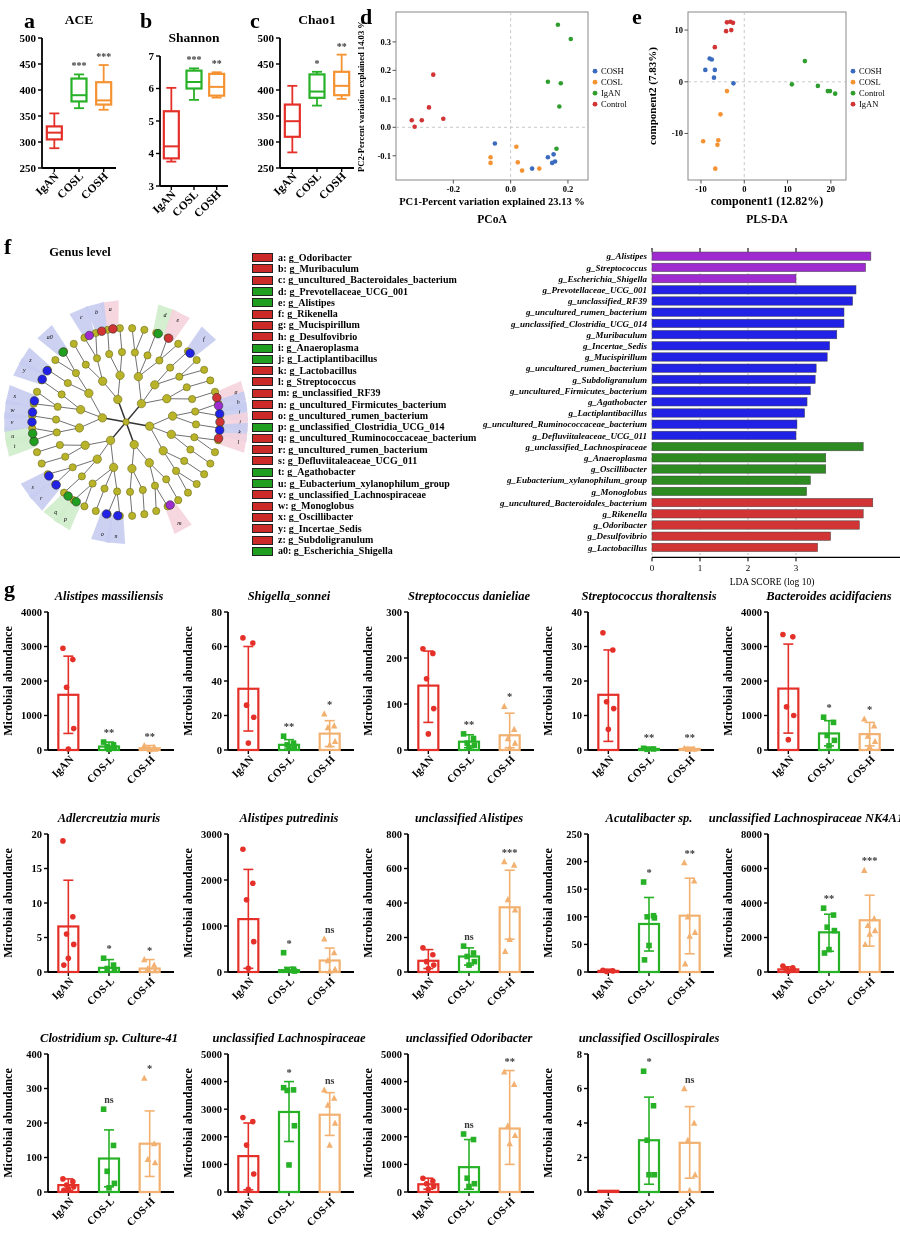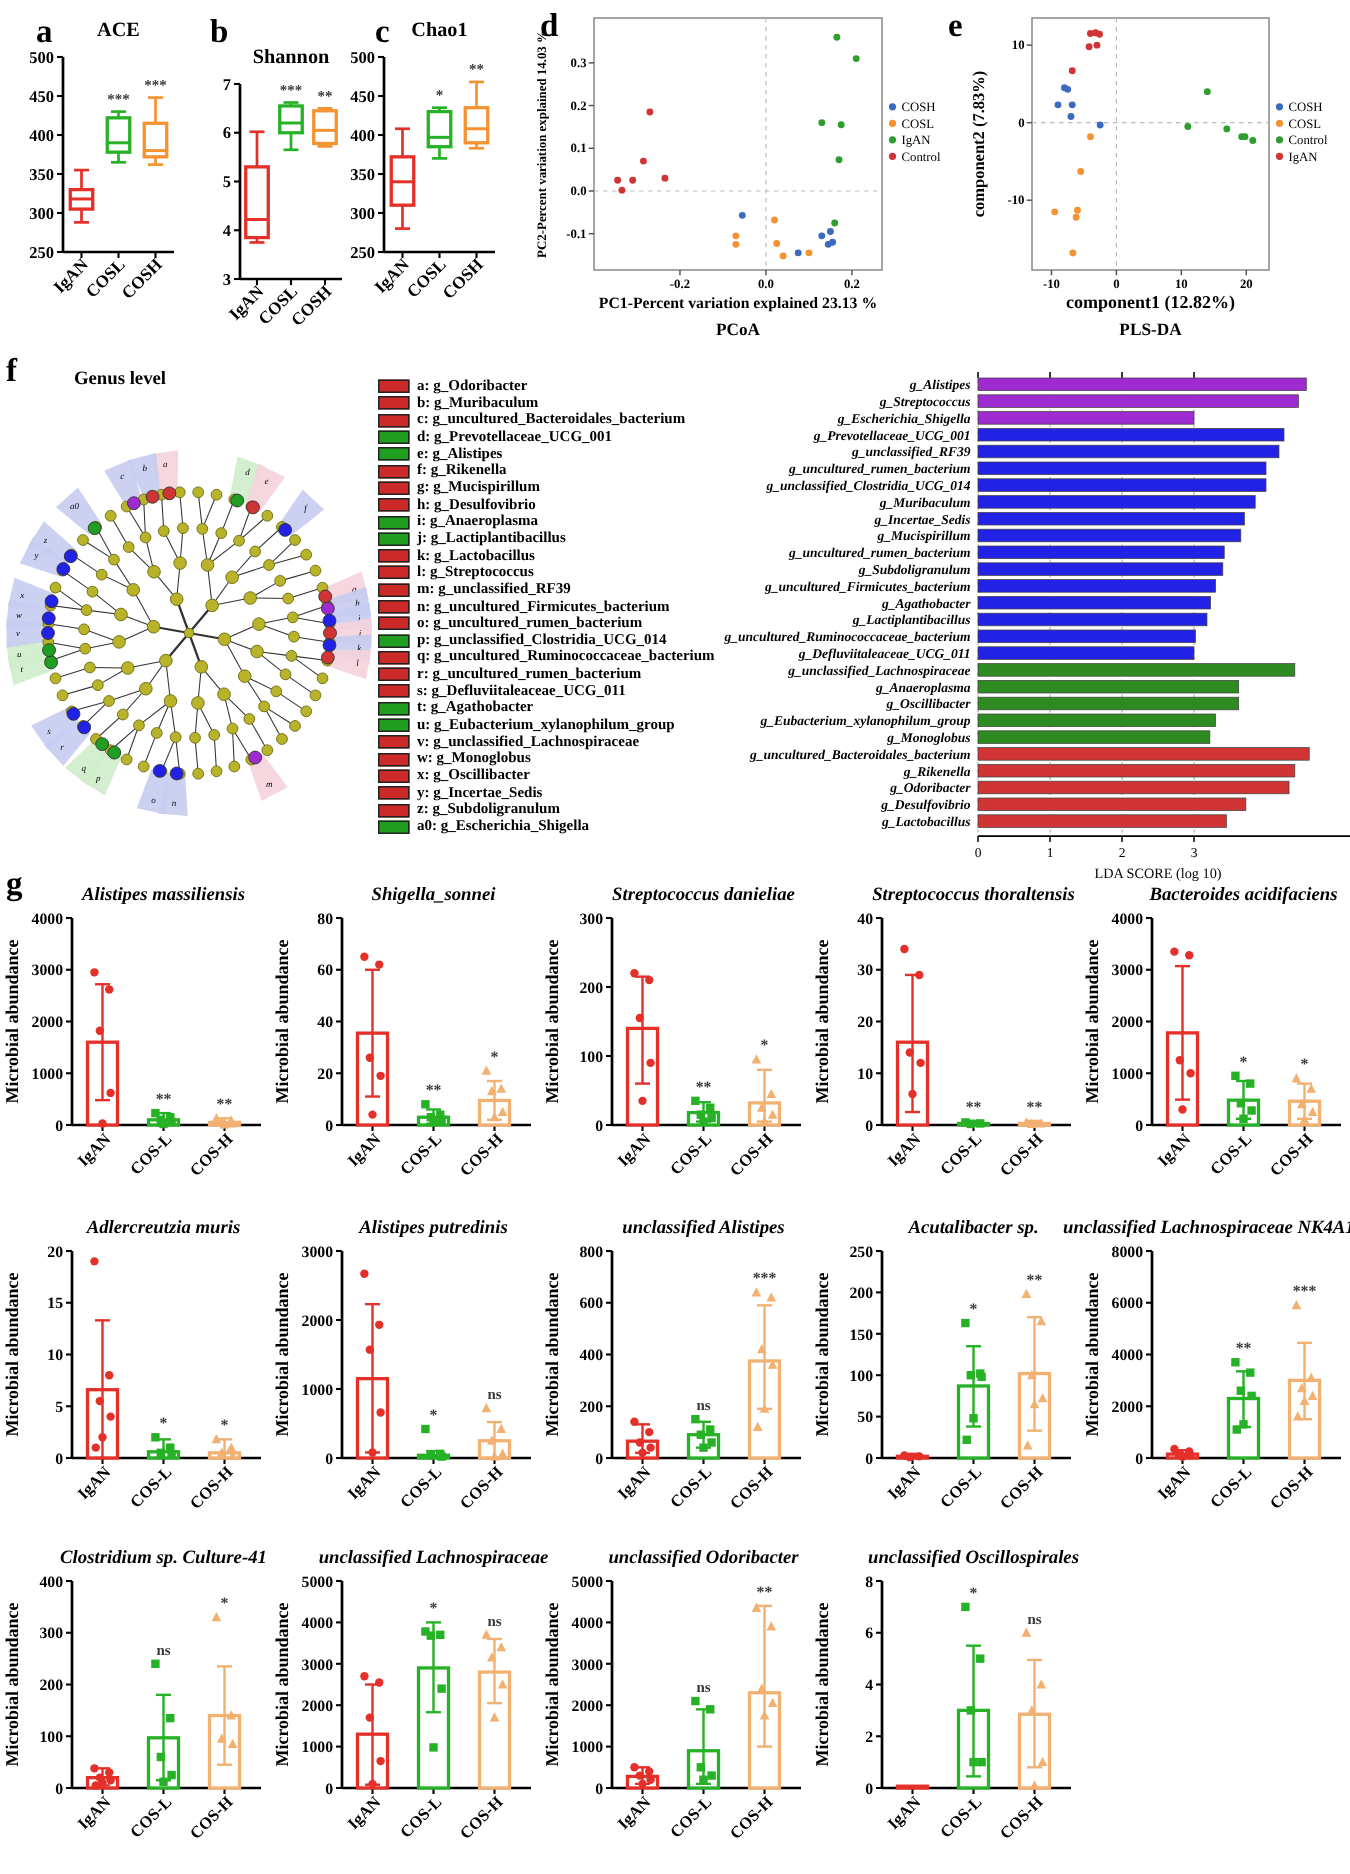--- a/index.html
+++ b/index.html
@@ -105,21 +105,21 @@
         <text x="101.66666666666666" y="175" text-anchor="end" font-size="11.5" fill="#000" font-family="&quot;Liberation Serif&quot;, serif" font-weight="bold" transform="rotate(-45 101.66666666666666 175)">COSH</text>
         <line x1="96.66666666666666" y1="77.60000000000001" x2="96.66666666666666" y2="75.64999999999999" stroke="#f59231" stroke-width="1.8"></line>
         <line x1="96.66666666666666" y1="52.25" x2="96.66666666666666" y2="53.87499999999999" stroke="#f59231" stroke-width="1.8"></line>
         <line x1="91.66666666666666" y1="77.60000000000001" x2="101.66666666666666" y2="77.60000000000001" stroke="#f59231" stroke-width="1.8"></line>
         <line x1="91.66666666666666" y1="52.25" x2="101.66666666666666" y2="52.25" stroke="#f59231" stroke-width="1.8"></line>
         <rect x="89.16666666666666" y="53.87499999999999" width="15" height="21.775" fill="#fff" stroke="#f59231" stroke-width="2.2"></rect>
         <line x1="89.16666666666666" y1="66.875" x2="104.16666666666666" y2="66.875" stroke="#f59231" stroke-width="2"></line>
         <text x="96.66666666666666" y="47.25" text-anchor="middle" font-size="10" fill="#3a3a3a" font-family="&quot;Liberation Serif&quot;, serif" font-weight="bold">**</text>
       </svg>
   </div>
-  <div class="panel" style="left:216px;top:2px;">
+  <div class="panel" style="left:240px;top:2px;">
     <svg id="box2" width="118" height="222">
         <text x="77" y="22" text-anchor="middle" font-size="13.5" fill="#000" font-family="&quot;Liberation Serif&quot;, serif" font-weight="bold">Chao1</text>
         <line x1="40" y1="36" x2="40" y2="166" stroke="#000" stroke-width="1.8"></line>
         <line x1="36" y1="166" x2="40" y2="166" stroke="#000" stroke-width="1.4"></line>
         <text x="34" y="169.8" text-anchor="end" font-size="11" fill="#000" font-family="&quot;Liberation Serif&quot;, serif" font-weight="bold">250</text>
         <line x1="36" y1="140" x2="40" y2="140" stroke="#000" stroke-width="1.4"></line>
         <text x="34" y="143.8" text-anchor="end" font-size="11" fill="#000" font-family="&quot;Liberation Serif&quot;, serif" font-weight="bold">300</text>
         <line x1="36" y1="114" x2="40" y2="114" stroke="#000" stroke-width="1.4"></line>
         <text x="34" y="117.8" text-anchor="end" font-size="11" fill="#000" font-family="&quot;Liberation Serif&quot;, serif" font-weight="bold">350</text>
         <line x1="36" y1="88" x2="40" y2="88" stroke="#000" stroke-width="1.4"></line>

